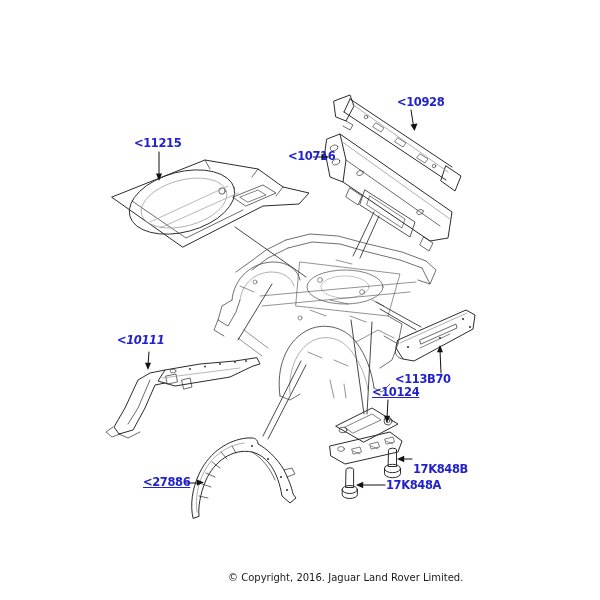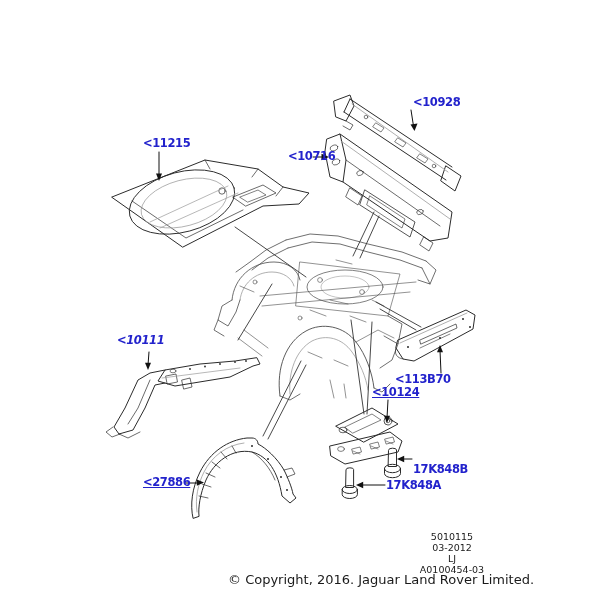--- a/index.html
+++ b/index.html
@@ -12,21 +12,21 @@
     position:absolute;
     font-weight:bold;font-size:11.5px;letter-spacing:-0.4px;line-height:11px;
     color:#2222cc;white-space:nowrap;cursor:pointer;
   }
   .footer-block{
     position:absolute;left:400px;top:531px;width:104px;
     text-align:center;font-size:9.5px;line-height:11px;color:#1a1a1a;
   }
   .copyright{
     position:absolute;left:228px;top:572px;
-    font-size:13px;color:#1a1a1a;white-space:nowrap;
+    font-size:10px;color:#1a1a1a;white-space:nowrap;
   }
 </style>
 </head>
 <body>
 
 <div id="stage">
 
   <svg id="artwork" width="600" height="600" viewBox="0 0 600 600">
     <g fill="none" stroke="#2b2b2b" stroke-width="1" stroke-linejoin="round" stroke-linecap="round">
 
@@ -178,32 +178,26 @@
         <path d="M412,459 L402,459"></path>   
           <path d="M397,459 L404.2,455.8 L404.2,462.2 Z" fill="#111" stroke="none"></path>
         <path d="M385,485 L361,485"></path>   
           <path d="M356,485 L363.2,481.8 L363.2,488.2 Z" fill="#111" stroke="none"></path>
         <path d="M186,483 L199,483"></path>   
           <path d="M204,482.5 L196.8,479.4 L196.8,485.8 Z" fill="#111" stroke="none"></path>
       </g>
     </g>
   </svg>
 
-  <span class="part-label" style="left: 143px; top: 138px; color: rgb(34, 34, 204);">&lt;11215</span>
-  <span class="part-label" style="left: 413px; top: 97px; color: rgb(34, 34, 204);">&lt;10928</span>
+  <span class="part-label" style="left: 134px; top: 138px; color: rgb(34, 34, 204);">&lt;11215</span>
+  <span class="part-label" style="left: 397px; top: 97px; color: rgb(34, 34, 204);">&lt;10928</span>
   <span class="part-label" style="left: 288px; top: 151px; color: rgb(34, 34, 204);">&lt;10716</span>
   <span class="part-label" style="left: 117px; top: 335px; color: rgb(34, 34, 204); font-style: italic;">&lt;10111</span>
   <span class="part-label" style="left: 395px; top: 374px; color: rgb(34, 34, 204);">&lt;113B70</span>
   <span class="part-label" style="left: 372px; top: 387px; color: rgb(34, 34, 204); text-decoration: underline;">&lt;10124</span>
   <span class="part-label" style="left: 413px; top: 454px; color: rgb(34, 34, 204); margin-top: 10px;">17K848B</span>
   <span class="part-label" style="left: 386px; top: 480px; color: rgb(34, 34, 204);">17K848A</span>
   <span class="part-label" style="left: 143px; top: 477px; color: rgb(34, 34, 204); text-decoration: underline;">&lt;27886</span>
 
-  <div class="footer-block">
-    <div>5010115</div>
-    <div>03-2012</div>
-    <div>LJ</div>
-    <div>A0100454-03</div>
-  </div>
 
   <div class="copyright">© Copyright, 2016. Jaguar Land Rover Limited.</div>
 
 </div>
 
 </body></html>

